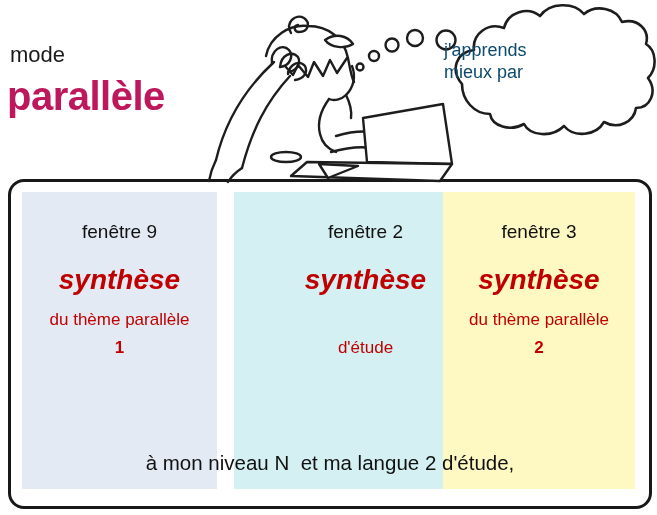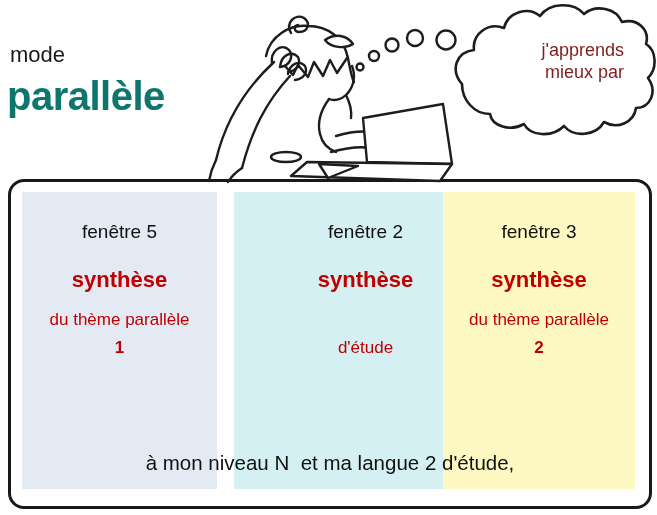--- a/index.html
+++ b/index.html
@@ -6,46 +6,46 @@
   .stage{
     position:relative;width:657px;height:515px;background:#fff;overflow:hidden;
     font-family:"Liberation Sans",sans-serif;color:#1a1a1a;
   }
   .mode-label{position:absolute;left:10px;top:42px;font-size:22px;}
   .mode-title{position:absolute;left:7px;top:74px;font-size:40px;font-weight:700;letter-spacing:-.5px;}
   .sketch{position:absolute;left:200px;top:0;width:457px;height:192px;pointer-events:none;z-index:3;}
   .sketch path,.sketch ellipse,.sketch circle,.sketch polygon{vector-effect:none;}
   .cloud-text{
     position:absolute;left:444px;top:40px;width:180px;z-index:4;
-    text-align:right;font-size:18px;line-height:21.5px;color:#7f1d1d;
+    text-align:left;font-size:18px;line-height:21.5px;color:#0c4a6e;
   }
   .board{
     position:absolute;left:8px;top:179px;width:644px;height:330px;box-sizing:border-box;
     border:3px solid #181818;border-radius:16px;background:#fff;z-index:1;
   }
   .panel{position:absolute;top:10px;height:297px;text-align:center;}
   .panel--1{left:11px;width:195px;}
   .panel--2{left:223px;width:191px;padding-left:36px;}
   .panel--3{left:432px;width:192px;}
   .panel-name{padding-top:28px;font-size:19px;line-height:24px;color:#111;}
-  .panel-heading{margin-top:22px;font-size:22px;font-weight:700;line-height:28px;}
+  .panel-heading{margin-top:22px;font-size:28px;font-weight:700;line-height:28px;font-style:italic;}
   .panel-detail{margin-top:12px;font-size:17px;line-height:28px;}
   .pd-bold{font-weight:700;}
   .board-footer{
     position:absolute;left:0;right:0;top:216px;text-align:center;
     font-size:20.5px;line-height:26px;color:#111;white-space:pre-wrap;z-index:2;
   }
 </style>
 </head>
 <body>
 
 <div class="stage">
 
   <div class="mode-label">mode</div>
-  <div class="mode-title" style="color: #0f766e;">parallèle</div>
+  <div class="mode-title" style="color: #be185d;">parallèle</div>
 
   <svg class="sketch" viewBox="0 0 457 192" fill="none" stroke="#1d1d1d" stroke-width="2.4" stroke-linecap="round" stroke-linejoin="round">
     <g>
       <path d="M 16 160 C 26 118, 48 86, 74 62"></path>
       <path d="M 42 168 C 52 130, 66 102, 90 76"></path>
       <path d="M 16 160 C 12 168, 10 175, 9 181"></path>
       <path d="M 42 168 C 36 172, 31 177, 28 182"></path>
       <path d="M 91 33 C 85 23, 95 13, 104 18 C 111 23, 108 32, 99 32 C 94 32, 93 26, 98 25"></path>
       <path d="M 66 56 C 70 36, 90 24, 108 26 C 128 26, 144 38, 148 58 C 150 68, 151 76, 154 82"></path>
       <path fill="#fff" d="M 125 40 C 135 33, 147 35, 153 44 C 145 49, 131 48, 125 40 Z"></path>
@@ -92,21 +92,21 @@
   </svg>
 
   <div class="cloud-text">
     <div>j'apprends</div>
     <div>mieux par</div>
   </div>
 
   <div class="board">
 
     <div class="panel panel--1" style="background-color: rgb(227, 234, 243);">
-      <div class="panel-name">fenêtre 5</div>
+      <div class="panel-name">fenêtre 9</div>
       <div class="panel-heading" style="color: rgb(192, 0, 0);">synthèse</div>
       <div class="panel-detail" style="color: rgb(192, 0, 0);">
         <span>du thème parallèle</span><br>
         <span class="pd-bold">1</span>
       </div>
     </div>
 
     <div class="panel panel--2" style="background-color: rgb(213, 240, 242);">
       <div class="panel-name">fenêtre 2</div>
       <div class="panel-heading" style="color: rgb(192, 0, 0);">synthèse</div>

